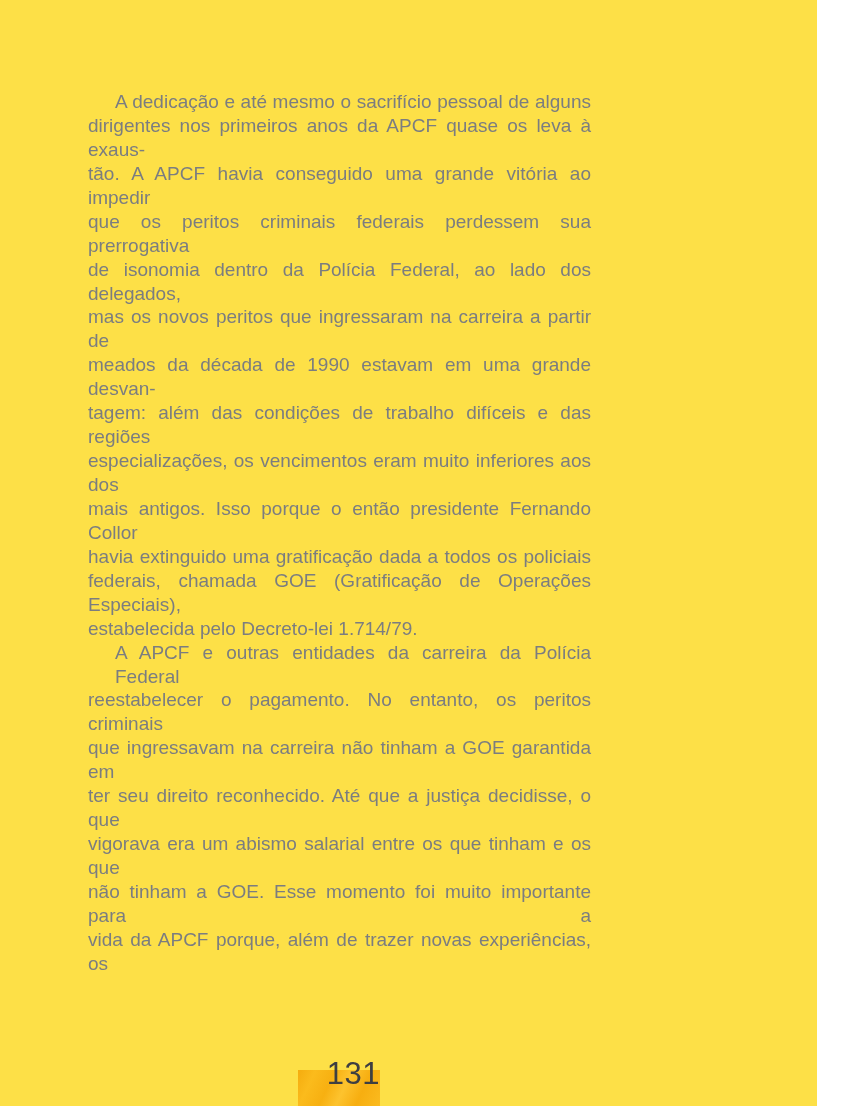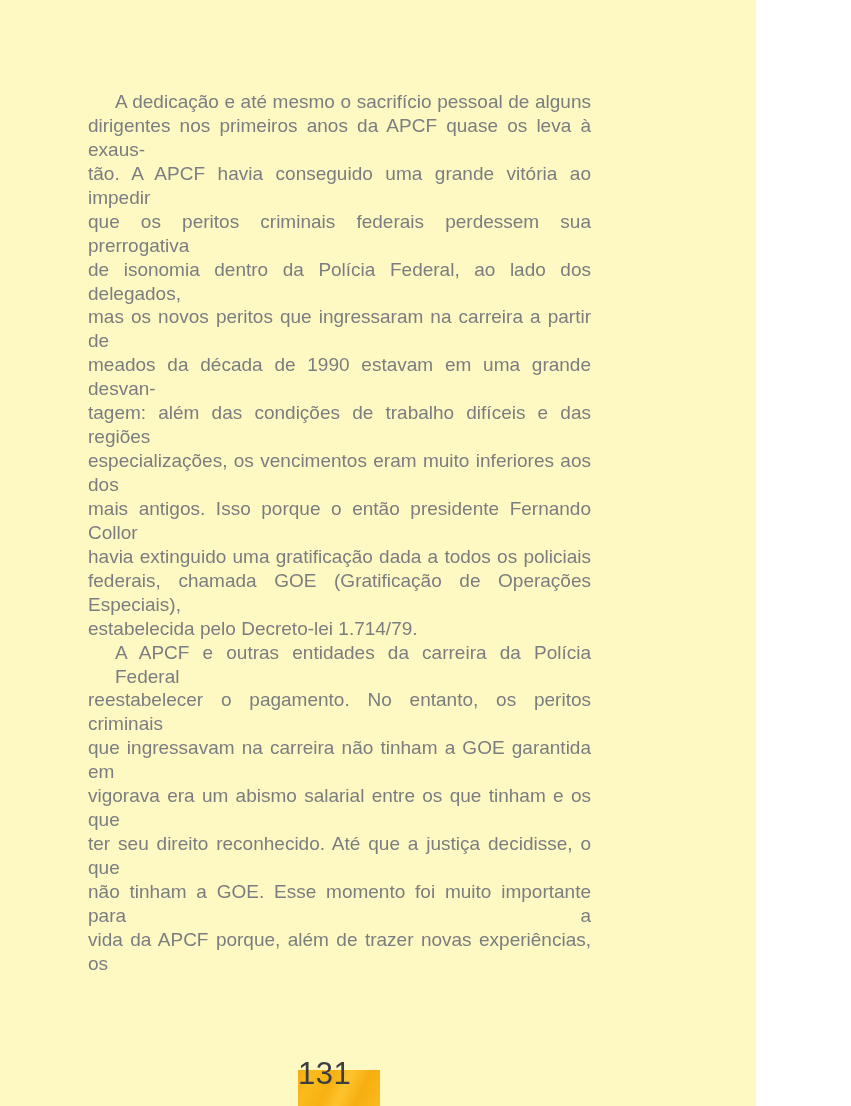--- a/index.html
+++ b/index.html
@@ -2,23 +2,23 @@
 <html lang="pt"><head>
 <meta charset="utf-8">
 <style>
   html, body {
     margin: 0;
     padding: 0;
     background: #ffffff;
   }
   .page {
     position: relative;
-    width: 756px;
+    width: 817px;
     height: 1106px;
-    background: #fef9c3;
+    background: #fde047;
     overflow: hidden;
     font-family: "Liberation Sans", "DejaVu Sans", sans-serif;
   }
   .text-block {
     position: absolute;
     left: 88px;
     top: 90px;
     width: 503px;
     color: #7b7d80;
     font-size: 19px;
@@ -55,21 +55,21 @@
       #fdc32e 55%, #f7ae10 75%, #fbbb1f 100%);
   }
   .pagenum {
     position: absolute;
     left: 298px;
     top: 1058px;
     width: 82px;
     line-height: 31px;
     font-size: 31px;
     letter-spacing: 0.5px;
-    text-align: left;
+    text-align: right;
     color: #3d3e42;
   }
 </style>
 </head>
 <body>
 
 <div class="page">
 
   <main class="text-block">
     <p class="para">
@@ -84,22 +84,22 @@
         <span class="ln">especializações, os vencimentos eram muito inferiores aos dos</span>
         <span class="ln">mais antigos. Isso porque o então presidente Fernando Collor</span>
         <span class="ln">havia extinguido uma gratificação dada a todos os policiais</span>
         <span class="ln">federais, chamada GOE (Gratificação de Operações Especiais),</span>
         <span class="ln plast">estabelecida pelo Decreto-lei 1.714/79.</span>
       </p>
     <p class="para">
         <span class="ln first">A APCF e outras entidades da carreira da Polícia Federal</span>
         <span class="ln">reestabelecer o pagamento. No entanto, os peritos criminais</span>
         <span class="ln">que ingressavam na carreira não tinham a GOE garantida em</span>
+        <span class="ln">ter seu direito reconhecido. Até que a justiça decidisse, o que</span>
         <span class="ln">vigorava era um abismo salarial entre os que tinham e os que</span>
-        <span class="ln">ter seu direito reconhecido. Até que a justiça decidisse, o que</span>
         <span class="ln">não tinham a GOE. Esse momento foi muito importante para a</span>
         <span class="ln">vida da APCF porque, além de trazer novas experiências, os</span>
       </p>
 
   </main>
 
   <footer>
     <div class="pagenum-box"></div>
     <div class="pagenum">131</div>
   </footer>

